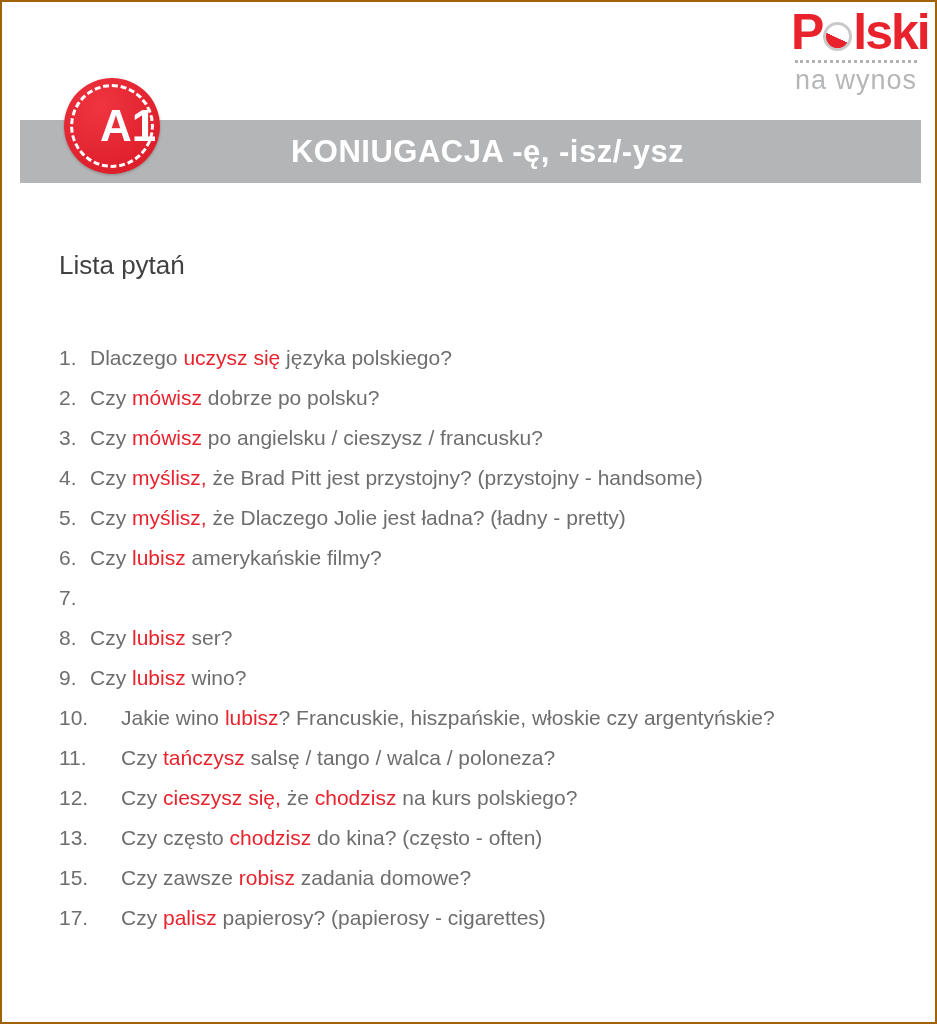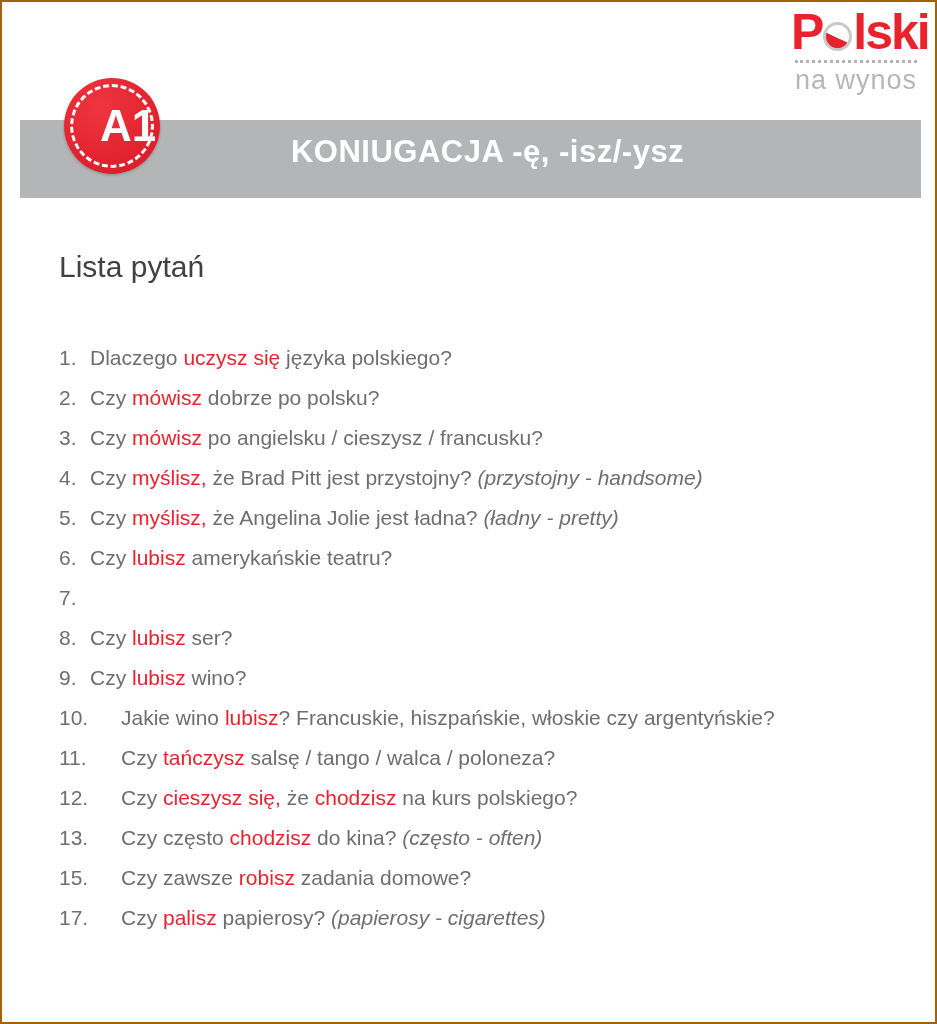--- a/index.html
+++ b/index.html
@@ -38,21 +38,21 @@
   .logo-divider{
     border-top:3px dotted #b3b3b3;
     margin:2px 4px 3px 4px;
   }
   .logo-sub{
     font-size:27px;color:var(--light);letter-spacing:1px;line-height:28px;
   }
 
   
   .title-bar{
-    position:absolute;left:18px;top:118px;width:901px;height:78px;
+    position:absolute;left:18px;top:118px;width:901px;height:63px;
     background:var(--bar);
   }
   .title-bar h1{
     font-size:31px;font-weight:bold;color:#fff;letter-spacing:0.5px;
     text-align:center;line-height:63px;padding-left:34px;
     white-space:nowrap;
   }
 
   
   .level-badge{
@@ -68,36 +68,36 @@
   }
   .level-badge .lvl{
     position:absolute;left:16px;top:0;width:100%;height:100%;
     display:flex;align-items:center;justify-content:center;
     font-size:44px;font-weight:bold;color:#fff;
   }
 
   
   .section-heading{
     position:absolute;left:57px;top:248px;
-    font-size:30px;font-weight:normal;color:var(--dark);
+    font-size:26px;font-weight:normal;color:var(--dark);
   }
 
   
   .question-list{
     position:absolute;left:57px;top:336px;right:18px;
   }
   .q-row{
     display:flex;line-height:40px;font-size:21px;color:var(--text);
     white-space:nowrap;
   }
   .q-num{flex:none;width:31px;}
   .q-row.two-digit .q-num{width:62px;}
   .seg-normal{color:var(--text);}
   .seg-red{color:var(--red);font-weight:normal;}
-  .seg-italic{color:var(--text);font-style:italic;}
+  .seg-italic{color:var(--text);}
 </style>
 </head>
 <body>
 
 <div class="page">
 
   <div class="logo">
     <div class="logo-word"><span>P</span><span class="logo-o"></span><span>lski</span></div>
     <div class="logo-divider"></div>
     <div class="logo-sub">na wynos</div>
@@ -126,25 +126,25 @@
       <div class="q-row">
         <span class="q-num">3.</span>
         <span class="q-text"><span class="seg-normal">Czy </span><span class="seg-red">mówisz</span><span class="seg-normal"> po angielsku / cieszysz / francusku?</span></span>
       </div>
       <div class="q-row">
         <span class="q-num">4.</span>
         <span class="q-text"><span class="seg-normal">Czy </span><span class="seg-red">myślisz,</span><span class="seg-normal"> że Brad Pitt jest przystojny? </span><span class="seg-italic">(przystojny - handsome)</span></span>
       </div>
       <div class="q-row">
         <span class="q-num">5.</span>
-        <span class="q-text"><span class="seg-normal">Czy </span><span class="seg-red">myślisz,</span><span class="seg-normal"> że Angelina Jolie jest ładna? </span><span class="seg-italic">(ładny - pretty)</span></span>
+        <span class="q-text"><span class="seg-normal">Czy </span><span class="seg-red">myślisz,</span><span class="seg-normal"> że Dlaczego Jolie jest ładna? </span><span class="seg-italic">(ładny - pretty)</span></span>
       </div>
       <div class="q-row">
         <span class="q-num">6.</span>
-        <span class="q-text"><span class="seg-normal">Czy </span><span class="seg-red">lubisz</span><span class="seg-normal"> amerykańskie teatru?</span></span>
+        <span class="q-text"><span class="seg-normal">Czy </span><span class="seg-red">lubisz</span><span class="seg-normal"> amerykańskie filmy?</span></span>
       </div>
       <div class="q-row">
         <span class="q-num">7.</span>
       </div>
       <div class="q-row">
         <span class="q-num">8.</span>
         <span class="q-text"><span class="seg-normal">Czy </span><span class="seg-red">lubisz</span><span class="seg-normal"> ser?</span></span>
       </div>
       <div class="q-row">
         <span class="q-num">9.</span>

